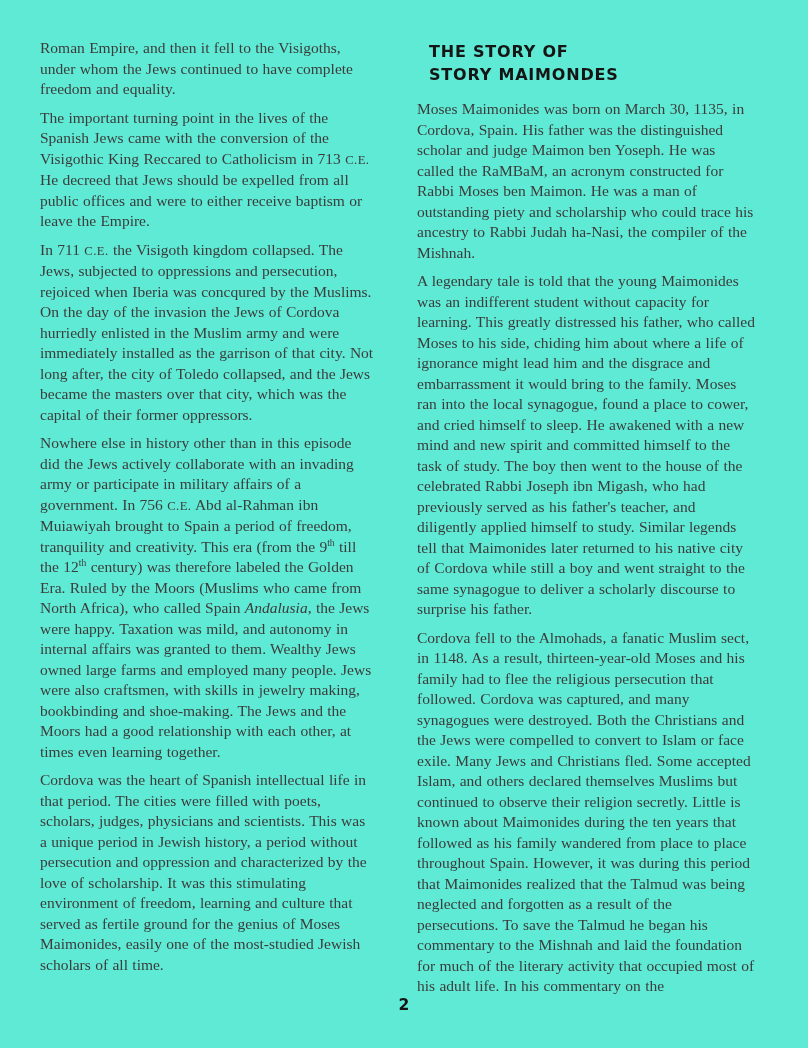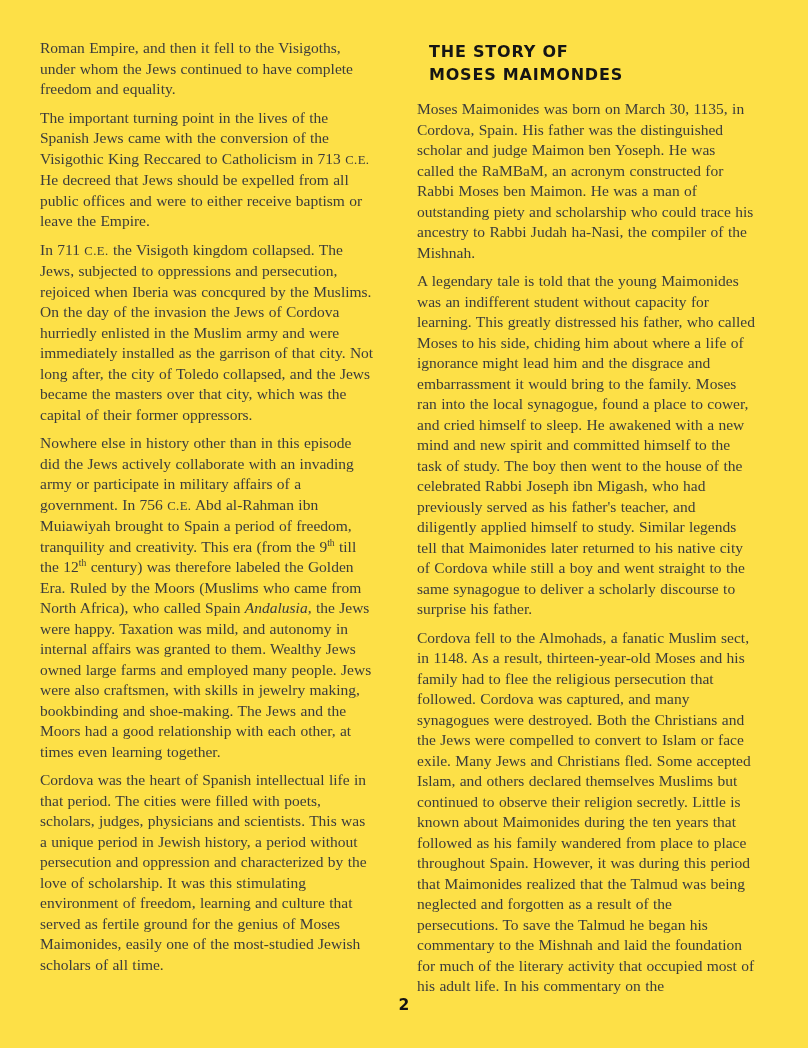--- a/index.html
+++ b/index.html
@@ -1,20 +1,20 @@
 <!DOCTYPE html>
 <html><head>
 <meta charset="utf-8">
 <style>
   html, body { margin: 0; padding: 0; background: #ffffff; }
   .page {
     position: relative;
     width: 808px;
     height: 1048px;
-    background: #fde047;
+    background: #5eead4;
     overflow: hidden;
     font-family: "Liberation Serif", "DejaVu Serif", serif;
     color: #3c3c3c;
   }
   .col {
     position: absolute;
     top: 38px;
   }
   .col-left  { left: 40px;  width: 334px; }
   .col-right { left: 417px; width: 338px; }
@@ -64,21 +64,21 @@
     <p class="para"><span>Roman Empire, and then it fell to the Visigoths, under whom the Jews continued to have complete freedom and equality.</span></p>
     <p class="para"><span>The important turning point in the lives of the Spanish Jews came with the conversion of the Visigothic King Reccared to Catholicism in 713 </span><span class="sc">C.E.</span><span> He decreed that Jews should be expelled from all public offices and were to either receive baptism or leave the Empire.</span></p>
     <p class="para"><span>In 711 </span><span class="sc">C.E.</span><span> the Visigoth kingdom collapsed. The Jews, subjected to oppressions and persecution, rejoiced when Iberia was concqured by the Muslims. On the day of the invasion the Jews of Cordova hurriedly enlisted in the Muslim army and were immediately installed as the garrison of that city. Not long after, the city of Toledo collapsed, and the Jews became the masters over that city, which was the capital of their former oppressors.</span></p>
     <p class="para"><span>Nowhere else in history other than in this episode did the Jews actively collaborate with an invading army or participate in military affairs of a government. In 756 </span><span class="sc">C.E.</span><span> Abd al-Rahman ibn Muiawiyah brought to Spain a period of freedom, tranquility and creativity. This era (from the 9</span><sup>th</sup><span> till the 12</span><sup>th</sup><span> century) was therefore labeled the Golden Era. Ruled by the Moors (Muslims who came from North Africa), who called Spain </span><span class="i">Andalusia</span><span>, the Jews were happy. Taxation was mild, and autonomy in internal affairs was granted to them. Wealthy Jews owned large farms and employed many people. Jews were also craftsmen, with skills in jewelry making, bookbinding and shoe-making. The Jews and the Moors had a good relationship with each other, at times even learning together.</span></p>
     <p class="para"><span>Cordova was the heart of Spanish intellectual life in that period. The cities were filled with poets, scholars, judges, physicians and scientists. This was a unique period in Jewish history, a period without persecution and oppression and characterized by the love of scholarship. It was this stimulating environment of freedom, learning and culture that served as fertile ground for the genius of Moses Maimonides, easily one of the most-studied Jewish scholars of all time.</span></p>
   </div>
 
   <div class="col col-right">
     <h1 class="heading">
       <span class="hl">THE STORY OF</span>
-      <span class="hl">MOSES MAIMONDES</span>
+      <span class="hl">STORY MAIMONDES</span>
     </h1>
     <p class="para"><span>Moses Maimonides was born on March 30, 1135, in Cordova, Spain. His father was the distinguished scholar and judge Maimon ben Yoseph. He was called the RaMBaM, an acronym constructed for Rabbi Moses ben Maimon. He was a man of outstanding piety and scholarship who could trace his ancestry to Rabbi Judah ha-Nasi, the compiler of the Mishnah.</span></p>
     <p class="para"><span>A legendary tale is told that the young Maimonides was an indifferent student without capacity for learning. This greatly distressed his father, who called Moses to his side, chiding him about where a life of ignorance might lead him and the disgrace and embarrassment it would bring to the family. Moses ran into the local synagogue, found a place to cower, and cried himself to sleep. He awakened with a new mind and new spirit and committed himself to the task of study. The boy then went to the house of the celebrated Rabbi Joseph ibn Migash, who had previously served as his father's teacher, and diligently applied himself to study. Similar legends tell that Maimonides later returned to his native city of Cordova while still a boy and went straight to the same synagogue to deliver a scholarly discourse to surprise his father.</span></p>
     <p class="para"><span>Cordova fell to the Almohads, a fanatic Muslim sect, in 1148. As a result, thirteen-year-old Moses and his family had to flee the religious persecution that followed. Cordova was captured, and many synagogues were destroyed. Both the Christians and the Jews were compelled to convert to Islam or face exile. Many Jews and Christians fled. Some accepted Islam, and others declared themselves Muslims but continued to observe their religion secretly. Little is known about Maimonides during the ten years that followed as his family wandered from place to place throughout Spain. However, it was during this period that Maimonides realized that the Talmud was being neglected and forgotten as a result of the persecutions. To save the Talmud he began his commentary to the Mishnah and laid the foundation for much of the literary activity that occupied most of his adult life. In his commentary on the</span></p>
   </div>
 
   <div class="pagenum">2</div>
 
 </div>
 

